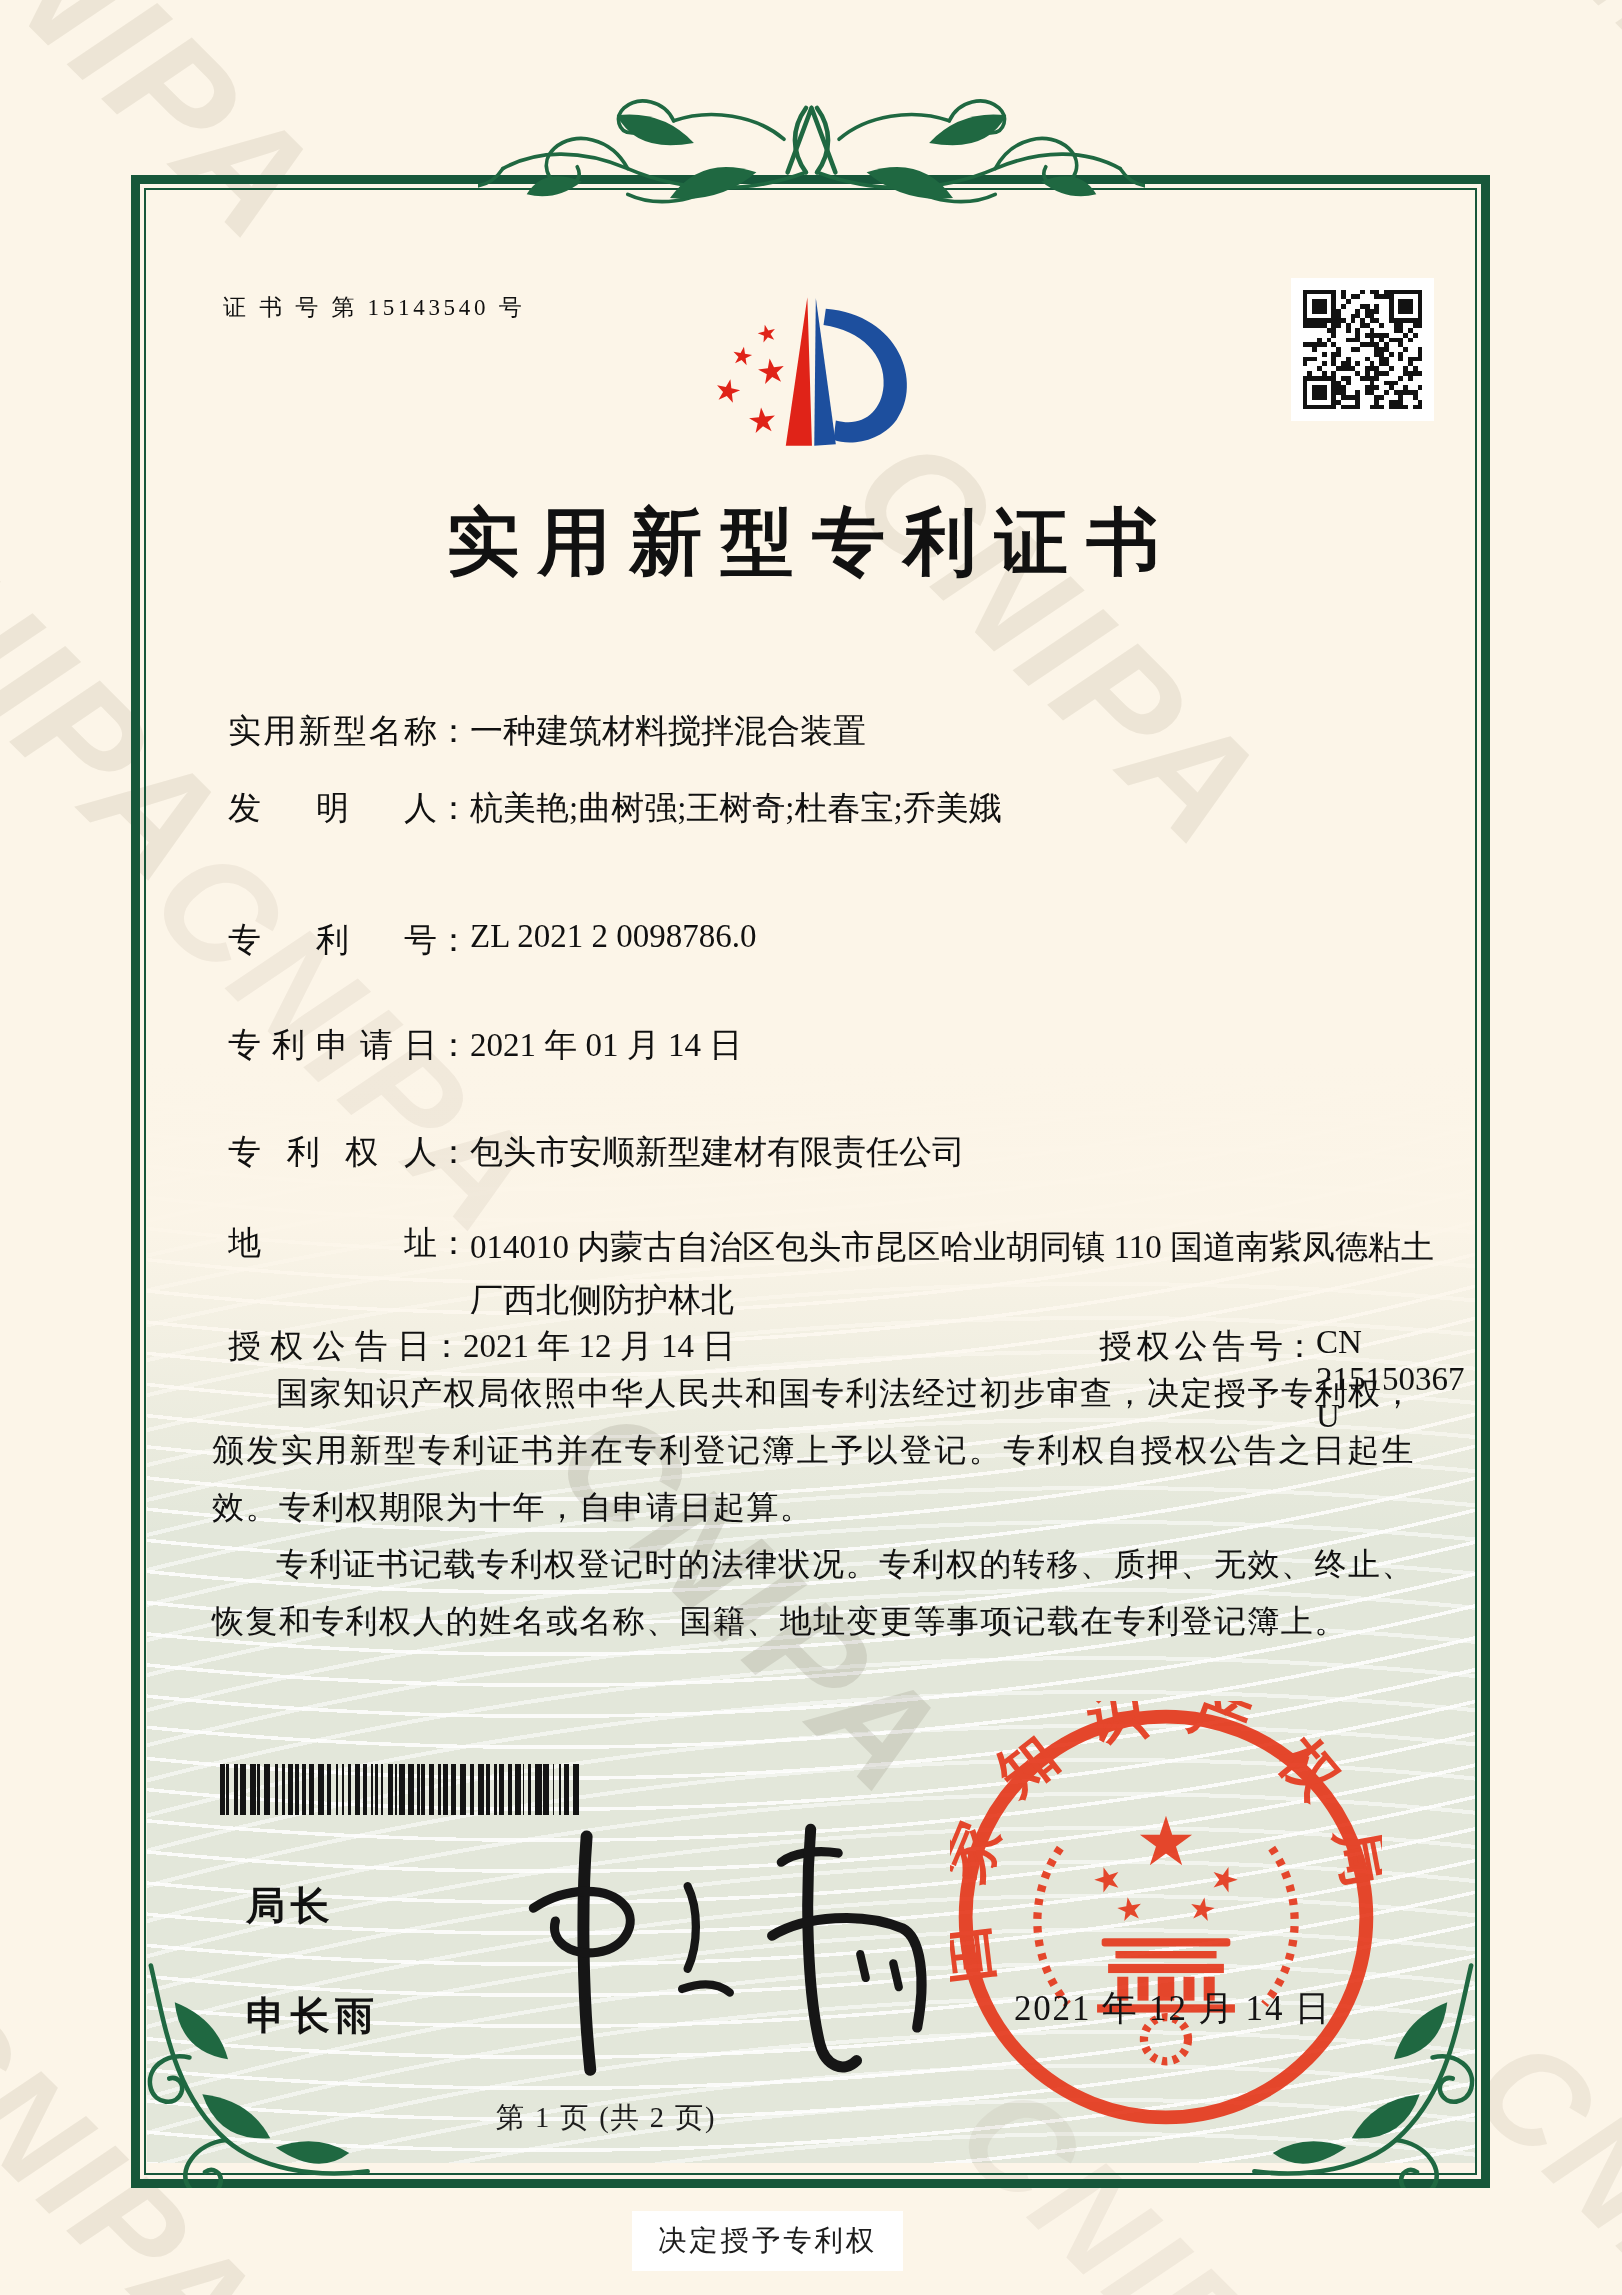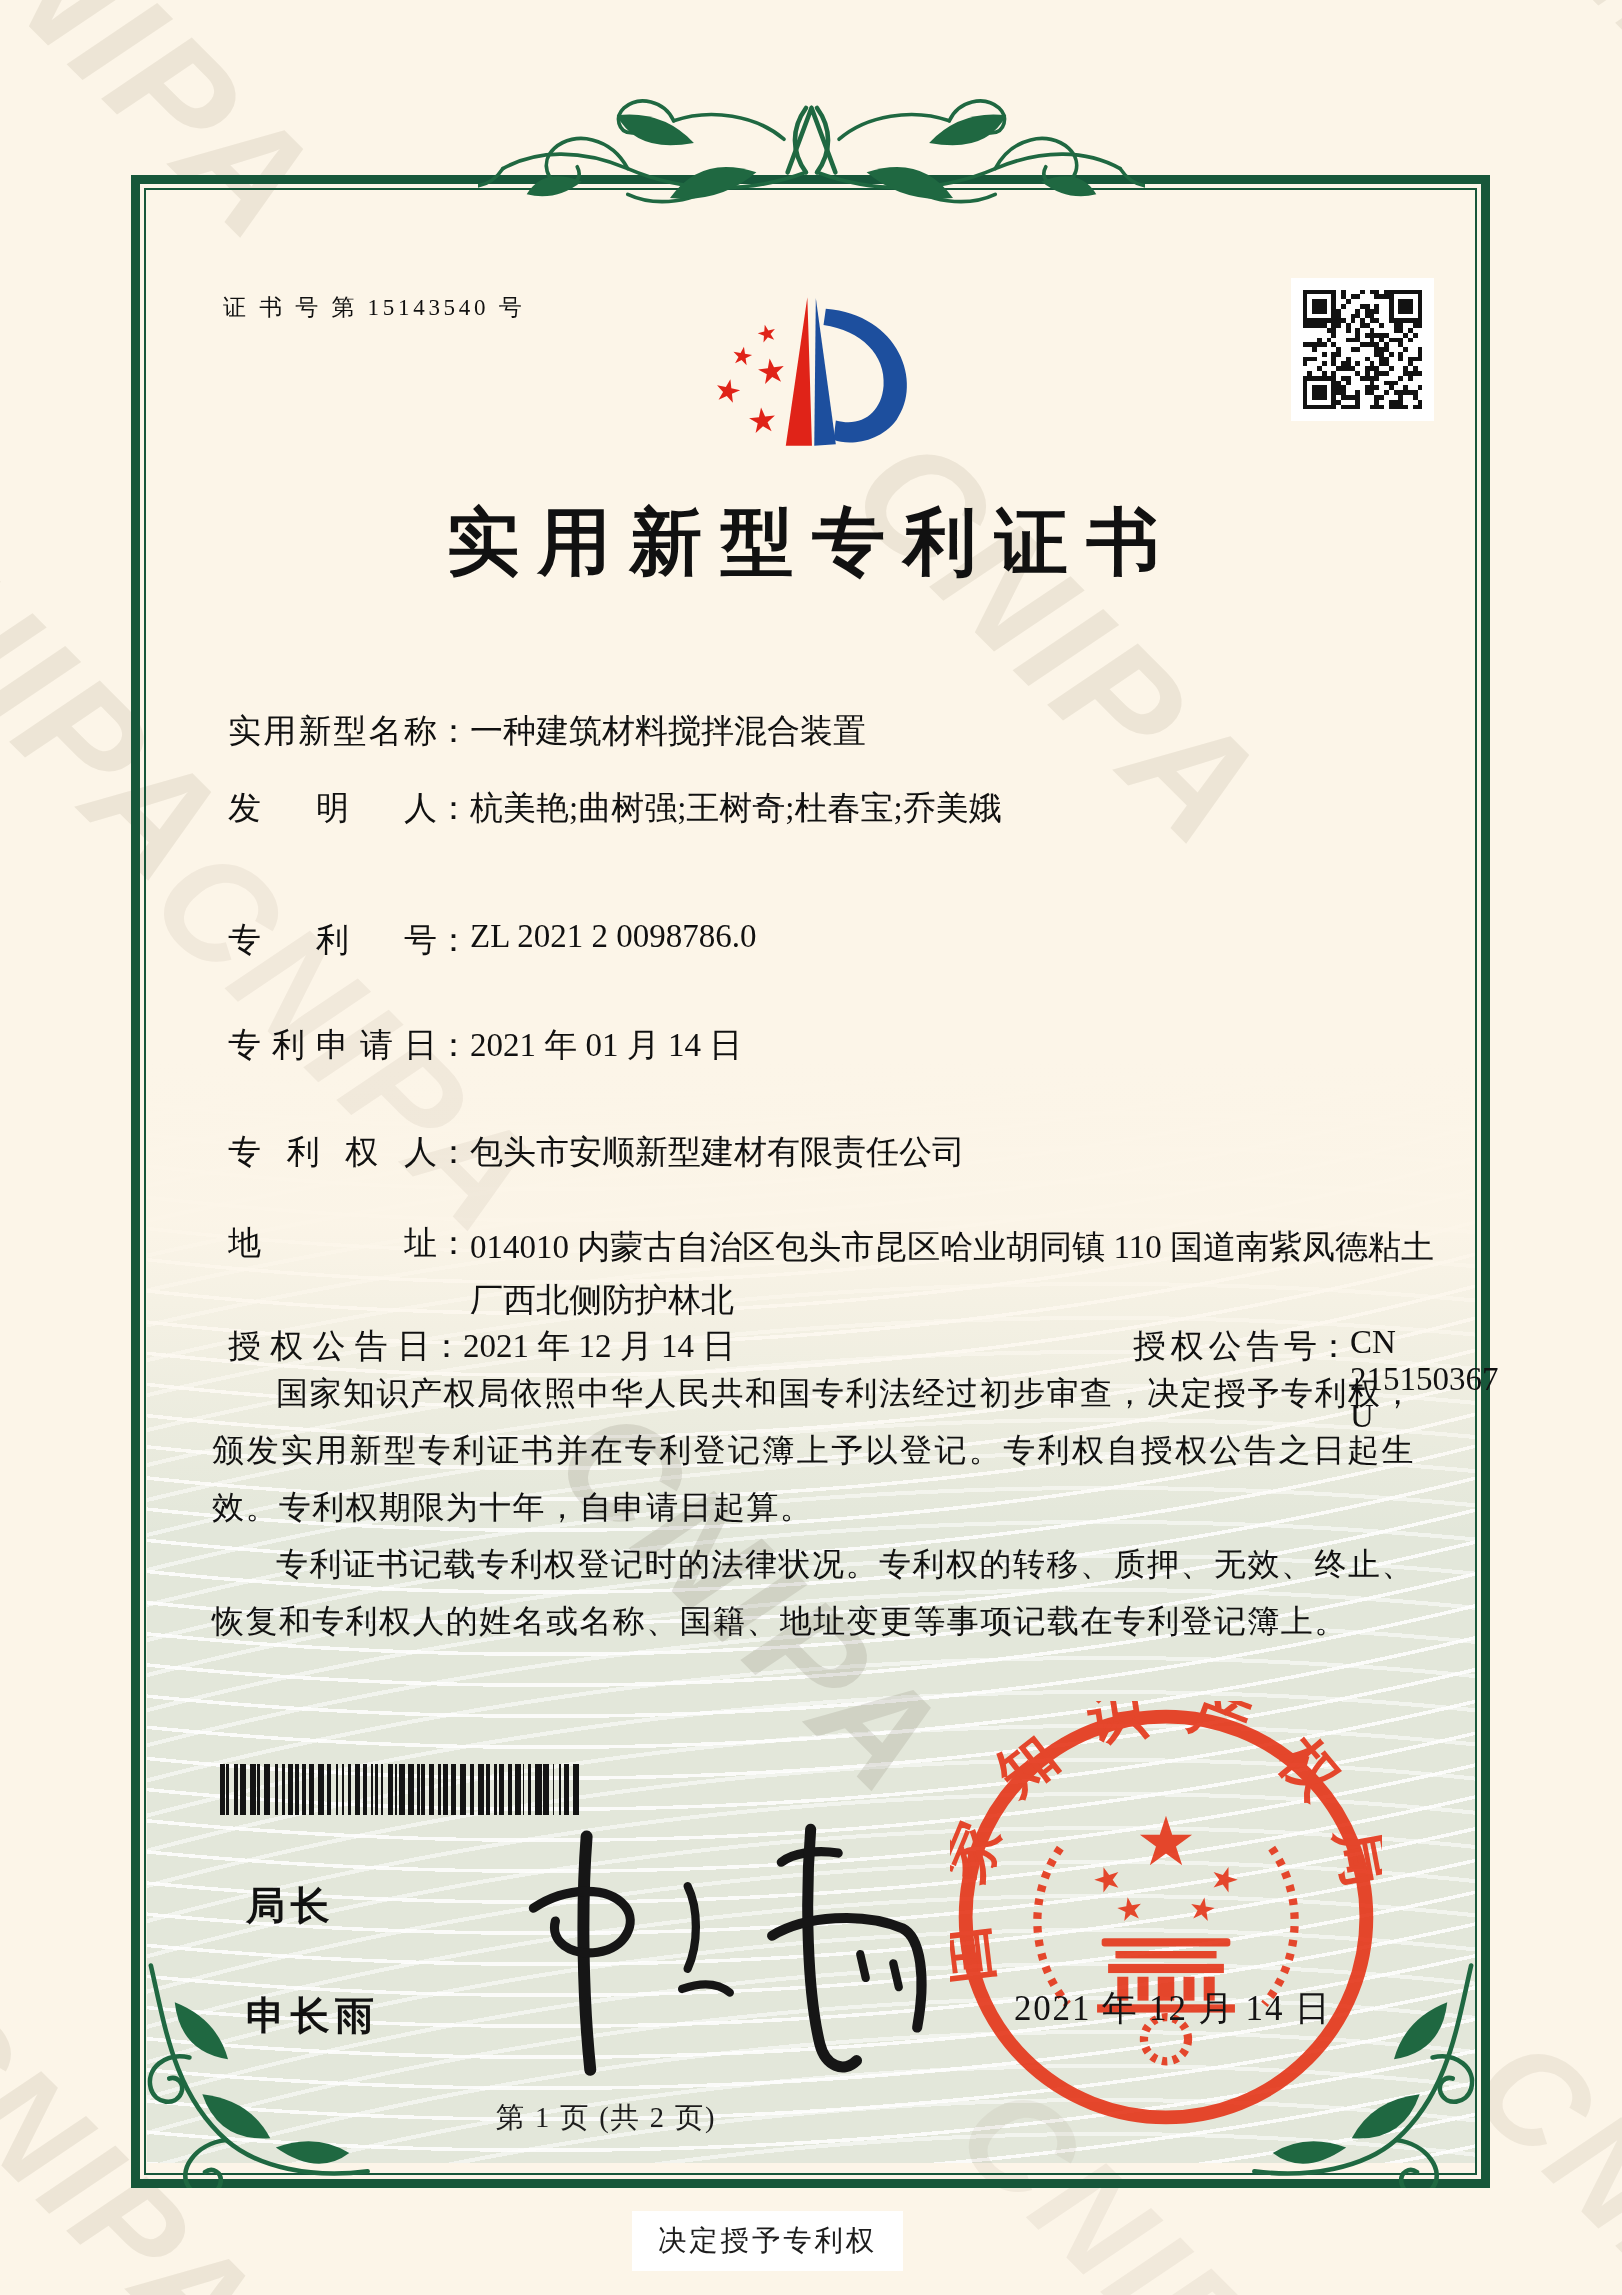--- a/index.html
+++ b/index.html
@@ -67,21 +67,21 @@
   
   .row{position:absolute;left:228px;z-index:3;font-size:33px;display:flex;}
   .row .lbl{
     display:inline-block;width:209px;
     text-align:justify;text-align-last:justify;
     flex:none;
   }
   .row .colon{flex:none;}
   .row .val{margin-left:0;}
   .addr-val{width:973px;line-height:1.62;}
-  .grant-group2{position:absolute;left:905px;top:0;display:flex;font-size:33px;}
+  .grant-group2{position:absolute;left:871px;top:0;display:flex;font-size:33px;}
   .grant-group2 .lbl2{display:inline-block;width:184px;text-align:justify;text-align-last:justify;flex:none;}
   
   .body-text{
     position:absolute;left:212px;top:1365px;width:1203px;z-index:3;
     font-size:32px;line-height:57px;letter-spacing:1.4px;text-align:justify;
   }
   .body-text p{margin:0;text-indent:2em;}
   
   .barcode{
     position:absolute;left:220px;top:1764px;width:362px;height:51px;z-index:3;

